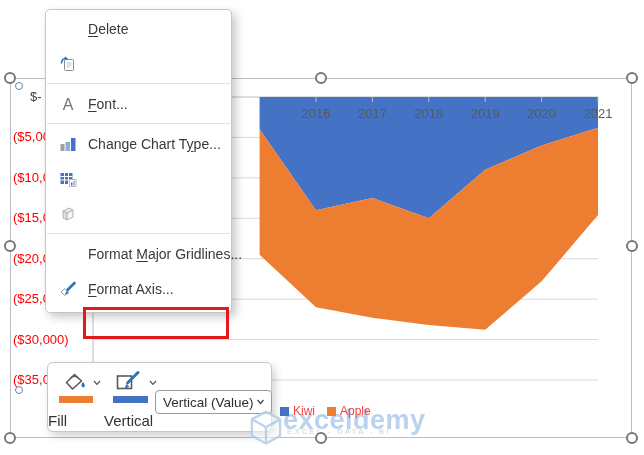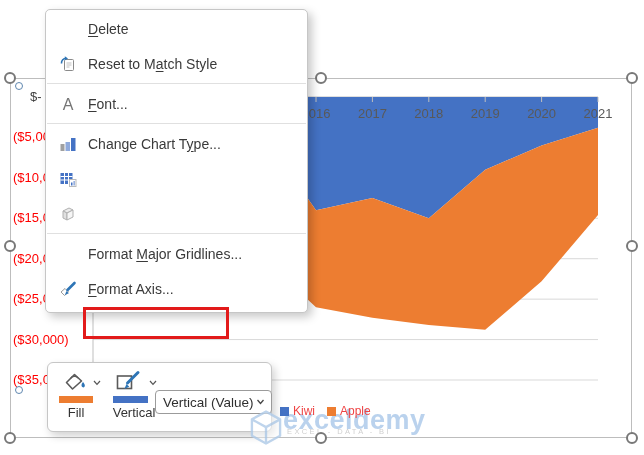--- a/index.html
+++ b/index.html
@@ -25,42 +25,42 @@
   .legend-swatch{width:9px;height:9px;display:inline-block;}
 
   
   .wm-title{position:absolute;left:283px;top:405px;font-size:27px;font-weight:bold;
     color:#a9c7e9;opacity:.8;letter-spacing:.5px;z-index:3;}
   .wm-sub{position:absolute;left:287px;top:427px;font-size:7.5px;color:#cfcfcf;
     letter-spacing:2.4px;z-index:3;}
   .wm-cube{position:absolute;left:246px;top:406px;z-index:30;opacity:.85;}
 
   
-  .menu{position:absolute;left:45px;top:9px;width:263px;background:#fff;
+  .menu{position:absolute;left:45px;top:9px;width:187px;background:#fff;
     border:1px solid #c6c6c6;border-radius:5px;box-shadow:4px 4px 10px rgba(0,0,0,.22);
     padding:1px 0 6px 0;box-sizing:border-box;z-index:10;}
   .menu-item{height:35px;display:flex;align-items:center;padding:0 10px 0 12px;
     font-size:14px;color:#3a3a3a;cursor:default;white-space:nowrap;}
   .menu-item.disabled{color:#b5b5b5;}
   .mi-icon{width:20px;height:18px;margin-right:10px;display:inline-flex;
     align-items:center;justify-content:center;flex:0 0 20px;}
   .mi-label u{text-decoration:underline;text-underline-offset:2px;}
   .menu-sep{height:1px;background:#e0e0e0;margin:2px 1px;}
 
   .red-box{position:absolute;left:83px;top:307px;width:146px;height:32px;
     border:3px solid #e21a1a;box-sizing:border-box;z-index:40;}
 
   
   .toolbar{position:absolute;left:47px;top:362px;width:225px;height:70px;background:#fff;
     border:1px solid #c6c6c6;border-radius:6px;box-shadow:3px 4px 9px rgba(0,0,0,.18);
     box-sizing:border-box;z-index:10;}
   .tb-icon{position:absolute;}
   .tb-chev{position:absolute;}
   .tb-swatch{position:absolute;height:7px;}
-  .tb-label{position:absolute;top:42px;font-size:13px;color:#333;text-align:center;}
+  .tb-label{position:absolute;top:49px;font-size:15px;color:#333;text-align:left;}
   .tb-dropdown{position:absolute;left:107px;top:27px;width:117px;height:24px;
     border:1px solid #9b9b9b;border-radius:4px;box-sizing:border-box;background:#fff;
     display:flex;align-items:center;justify-content:space-between;padding:0 6px 0 7px;
     font-size:13.5px;color:#2f2f2f;white-space:nowrap;}
 </style>
 </head>
 <body>
 
 <div id="stage">
 
@@ -144,21 +144,20 @@
       </div>
       <div class="menu-item">
         <span class="mi-icon">
           <svg width="18" height="18" viewBox="0 0 18 18">
             <rect x="5.5" y="4.5" width="9" height="11" rx="1" fill="#fff" stroke="#8a8a8a"></rect>
             <path d="M7.5 8h5M7.5 10h5M7.5 12h3" stroke="#c0c0c0" stroke-width="1"></path>
             <path d="M2.5 8.5 A4.8 4.8 0 0 1 7.2 3.2" fill="none" stroke="#2e75b6" stroke-width="1.6"></path>
             <path d="M5.8 1.2 L9 3.4 L5.8 5.6 Z" fill="#2e75b6"></path>
           </svg>
         </span>
-        <span class="mi-label">Reset to M<u>a</u>tch Style</span>
       </div>
       <div class="menu-sep"></div>
       <div class="menu-item">
         <span class="mi-icon">
           <svg width="18" height="18" viewBox="0 0 18 18">
             <text x="9" y="14.5" text-anchor="middle" font-size="16" fill="#757575" font-family="Liberation Sans, sans-serif">A</text>
           </svg>
         </span>
         <span class="mi-label"><u>F</u>ont...</span>
       </div>

